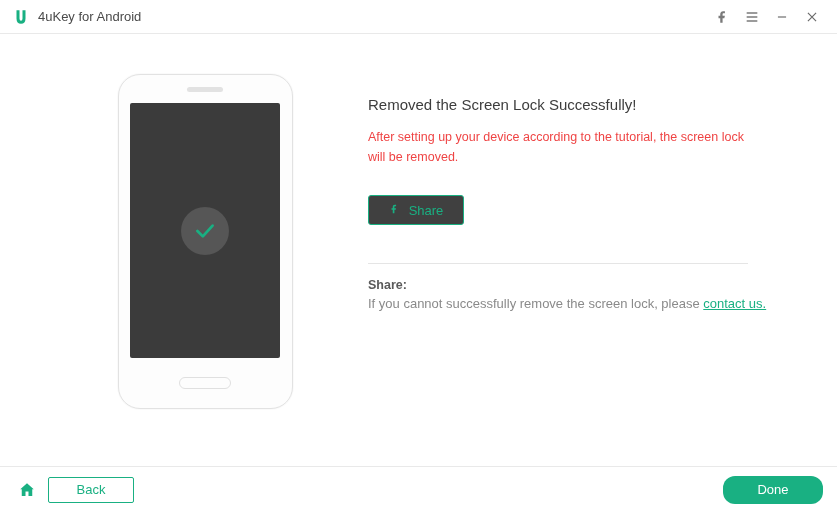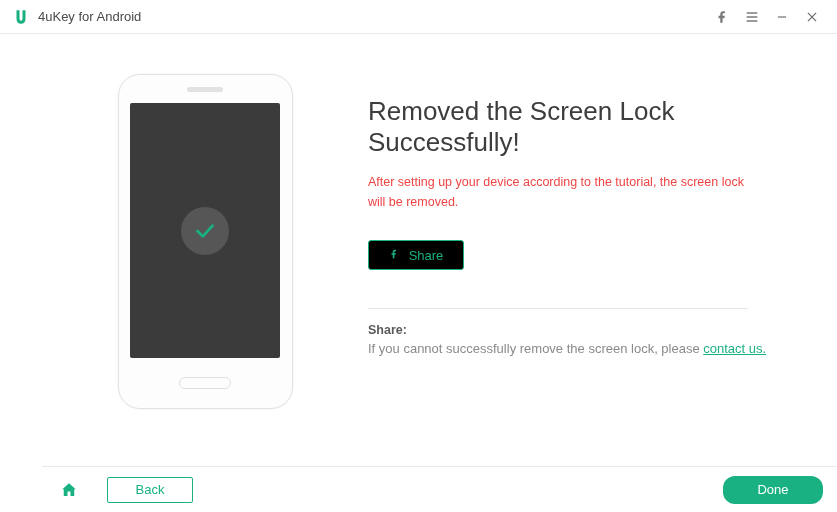--- a/index.html
+++ b/index.html
@@ -108,40 +108,40 @@
     border: 1px solid #e0e0e0;
     border-radius: 6px;
   }
 
   .right {
     flex: 1;
     padding-left: 48px;
     padding-top: 22px;
   }
   .headline {
-    font-size: 26px;
+    font-size: 15px;
     color: #3d3d3d;
     font-weight: 400;
     margin-bottom: 14px;
   }
   .subtext {
     font-size: 12.5px;
     color: #ef4444;
     line-height: 1.6;
     margin-bottom: 28px;
     max-width: 380px;
   }
   .share-btn {
     display: inline-flex;
     align-items: center;
     justify-content: center;
     gap: 10px;
     border: 1px solid #19b082;
     color: #19b082;
-    background: #000000;
+    background: #404040;
     border-radius: 3px;
     height: 30px;
     width: 96px;
     font-size: 13px;
     cursor: pointer;
   }
   .share-btn svg { width: 10px; height: 16px; }
 
   .divider {
     border: none;
@@ -165,22 +165,21 @@
     cursor: pointer;
   }
 
   
   .footer {
     height: 46px;
     border-top: 1px solid #e9e9e9;
     display: flex;
     align-items: center;
     padding: 0 14px;
-    gap: 25px;
-    margin-left: 42px;
+    gap: 8px;
   }
   .home-btn {
     width: 26px; height: 26px;
     display: flex; align-items:center; justify-content:center;
     color: #19b082;
     cursor: pointer;
   }
   .home-btn svg { width: 18px; height: 18px; }
   .back-btn {
     width: 86px; height: 26px;

